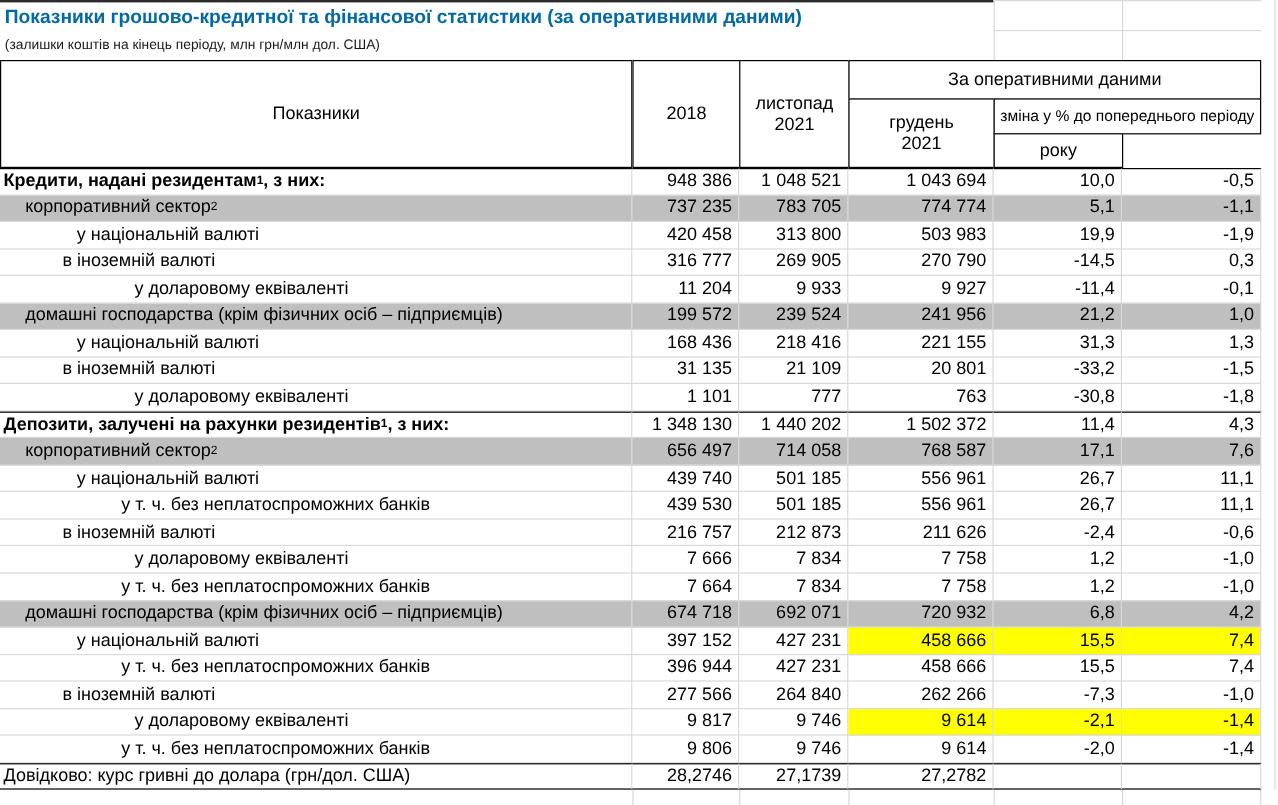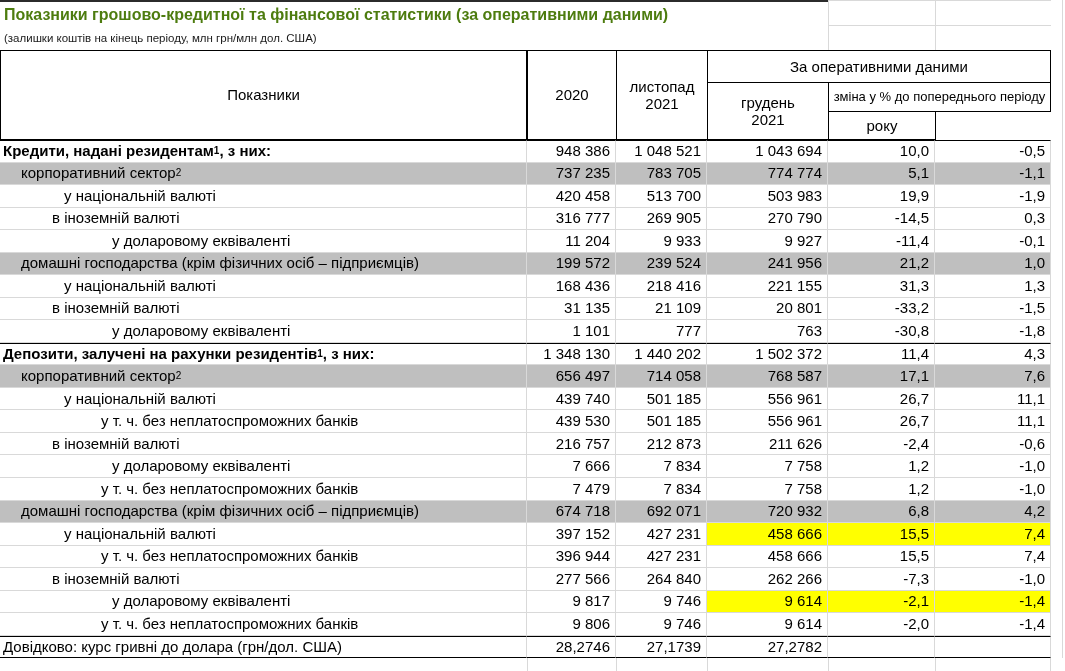--- a/index.html
+++ b/index.html
@@ -9,21 +9,21 @@
     background:#ffffff;
     font-family:"Liberation Sans",sans-serif;
     color:#000;
     overflow:hidden;
   }
   
   .topline-dark{position:absolute;left:0;top:0;width:828px;height:2px;background:#2b2b2b;}
   .topline-light{position:absolute;left:828px;top:0;width:223px;height:1px;background:#d9d9d9;}
   .page-title{
     position:absolute;left:4px;top:6px;width:820px;
-    font-size:16px;font-weight:bold;color:#4d7c0f;
+    font-size:16px;font-weight:bold;color:#0369a1;
     white-space:nowrap;
   }
   .page-subtitle{
     position:absolute;left:4px;top:32px;width:700px;
     font-size:11.5px;color:#1a1a1a;white-space:nowrap;
   }
   .grid-v{position:absolute;width:1px;background:#d9d9d9;}
   .grid-h{position:absolute;height:1px;background:#d9d9d9;}
 
   
@@ -79,21 +79,21 @@
   <div class="grid-v" style="left:707px;top:658px;height:13px;"></div>
   <div class="grid-v" style="left:828px;top:658px;height:13px;"></div>
   <div class="grid-v" style="left:935px;top:658px;height:13px;"></div>
   <div class="grid-v" style="left:1050px;top:658px;height:13px;"></div>
 
   <div class="page-title">Показники грошово-кредитної та фінансової статистики (за оперативними даними)</div>
   <div class="page-subtitle">(залишки коштів на кінець періоду, млн грн/млн дол. США)</div>
 
   <div class="thead">
     <div class="hcell" style="left:0;top:0;width:527px;height:90px;">Показники</div>
-    <div class="hcell" style="left:527px;top:0;width:90px;height:90px;">2020</div>
+    <div class="hcell" style="left:527px;top:0;width:90px;height:90px;">2018</div>
     <div class="hcell" style="left:616px;top:0;width:92px;height:90px;padding:0 8px;">листопад 2021</div>
     <div class="hcell" style="left:707px;top:0;width:344px;height:33px;">За оперативними даними</div>
     <div class="hcell prewrap" style="left:707px;top:32px;width:122px;height:58px;">грудень
 2021</div>
     <div class="hcell small" style="left:828px;top:32px;width:223px;height:30px;">зміна у % до попереднього періоду</div>
     <div class="hcell" style="left:828px;top:61px;width:108px;height:29px;">року</div>
   </div>
 
   <div class="tbody">
       <div class="row ind-l0 bold section">
@@ -120,21 +120,21 @@
     <div class="cell num">5,1</div>
     <div class="cell num">-1,1</div>
   </div>
       <div class="row ind-l2">
     <div class="cell label">
           <span class="pre">у національній валюті</span>
           <sup class="sup"></sup>
           <span class="post"></span>
         </div>
     <div class="cell num">420 458</div>
-    <div class="cell num">513 700</div>
+    <div class="cell num">313 800</div>
     <div class="cell num">503 983</div>
     <div class="cell num">19,9</div>
     <div class="cell num">-1,9</div>
   </div>
       <div class="row ind-l2b">
     <div class="cell label">
           <span class="pre">в іноземній валюті</span>
           <sup class="sup"></sup>
           <span class="post"></span>
         </div>
@@ -275,21 +275,21 @@
     <div class="cell num">7 758</div>
     <div class="cell num">1,2</div>
     <div class="cell num">-1,0</div>
   </div>
       <div class="row ind-l4">
     <div class="cell label">
           <span class="pre">у т. ч. без неплатоспроможних банків</span>
           <sup class="sup"></sup>
           <span class="post"></span>
         </div>
-    <div class="cell num">7 479</div>
+    <div class="cell num">7 664</div>
     <div class="cell num">7 834</div>
     <div class="cell num">7 758</div>
     <div class="cell num">1,2</div>
     <div class="cell num">-1,0</div>
   </div>
       <div class="row ind-l1 shade">
     <div class="cell label">
           <span class="pre">домашні господарства (крім фізичних осіб – підприємців)</span>
           <sup class="sup"></sup>
           <span class="post"></span>

